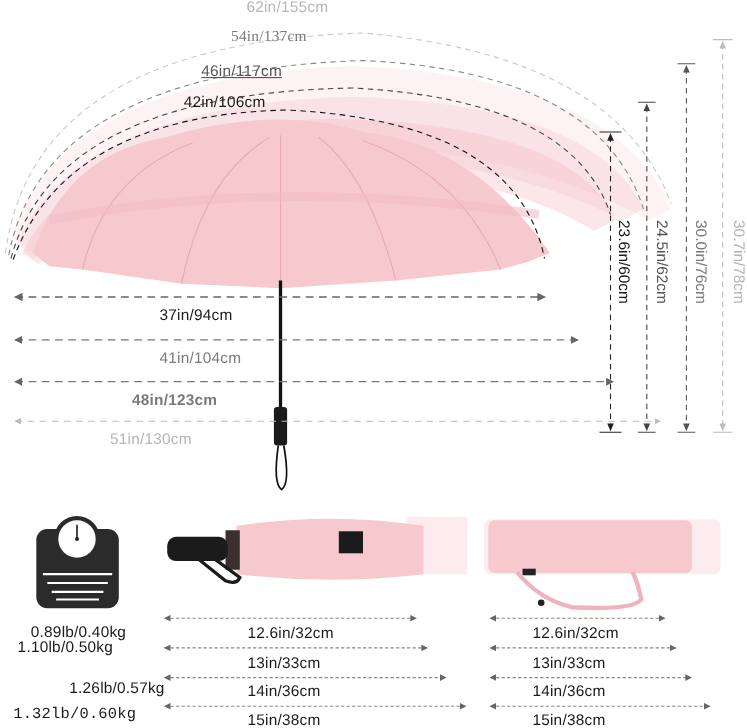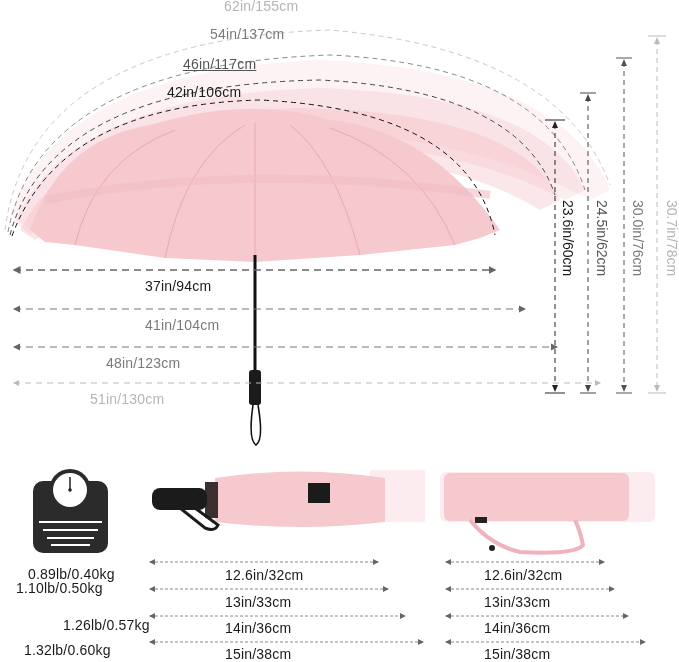--- a/index.html
+++ b/index.html
@@ -128,38 +128,38 @@
   <line x1="150" y1="616" x2="405" y2="616" stroke="#888" stroke-dasharray="3,2" marker-start="url(#arL)" marker-end="url(#arR)"></line>
   <line x1="150" y1="642" x2="423" y2="642" stroke="#888" stroke-dasharray="3,2" marker-start="url(#arL)" marker-end="url(#arR)"></line>
 
   <line x1="446" y1="562" x2="604" y2="562" stroke="#888" stroke-dasharray="3,2" marker-start="url(#arL)" marker-end="url(#arR)"></line>
   <line x1="446" y1="589" x2="614" y2="589" stroke="#888" stroke-dasharray="3,2" marker-start="url(#arL)" marker-end="url(#arR)"></line>
   <line x1="446" y1="616" x2="628" y2="616" stroke="#888" stroke-dasharray="3,2" marker-start="url(#arL)" marker-end="url(#arR)"></line>
   <line x1="446" y1="642" x2="645" y2="642" stroke="#888" stroke-dasharray="3,2" marker-start="url(#arL)" marker-end="url(#arR)"></line>
 </svg>
 
 <div class="lbl c4" style="left:224px;top:-2px;">62in/155cm</div>
-<div class="lbl c3" style="left:210px;top:26px;">54in/137cm</div>
+<div class="lbl c3" style="left:210px;top:26px;font-family:Liberation Serif, serif;">54in/137cm</div>
 <div class="lbl c2" style="left:183px;top:56px;text-decoration:underline;">46in/117cm</div>
 <div class="lbl c1" style="left:167px;top:84px;">42in/106cm</div>
 
 <div class="lbl c1" style="left:107px;top:278px;margin-left:38px;">37in/94cm</div>
 <div class="lbl c3" style="left:105px;top:317px;margin-left:40px;">41in/104cm</div>
-<div class="lbl c3" style="left:106px;top:355px;">48in/123cm</div>
-<div class="lbl c4" style="left:90px;top:391px;">51in/130cm</div>
+<div class="lbl c3" style="left:120px;top:355px;font-weight:bold;">48in/123cm</div>
+<div class="lbl c4" style="left:100px;top:391px;">51in/130cm</div>
 
 <div class="vlbl c1" style="left:576px;top:200px;">23.6in/60cm</div>
 <div class="vlbl c2" style="left:610px;top:200px;">24.5in/62cm</div>
 <div class="vlbl c3" style="left:646px;top:200px;">30.0in/76cm</div>
 <div class="vlbl c4" style="left:680px;top:200px;">30.7in/78cm</div>
 
 <div class="lbl c1" style="left:28px;top:566px;">0.89lb/0.40kg</div>
 <div class="lbl c1" style="left:16px;top:580px;">1.10lb/0.50kg</div>
 <div class="lbl c1" style="left:16px;top:617px;margin-left:47px;">1.26lb/0.57kg</div>
-<div class="lbl c1" style="left:24px;top:642px;">1.32lb/0.60kg</div>
+<div class="lbl c1" style="left:12px;top:642px;font-family:Liberation Mono, monospace;">1.32lb/0.60kg</div>
 
 <div class="lbl c1" style="left:225px;top:567px;">12.6in/32cm</div>
 <div class="lbl c1" style="left:225px;top:594px;">13in/33cm</div>
 <div class="lbl c1" style="left:225px;top:620px;">14in/36cm</div>
 <div class="lbl c1" style="left:225px;top:646px;">15in/38cm</div>
 
 <div class="lbl c1" style="left:484px;top:567px;">12.6in/32cm</div>
 <div class="lbl c1" style="left:484px;top:594px;">13in/33cm</div>
 <div class="lbl c1" style="left:484px;top:620px;">14in/36cm</div>
 <div class="lbl c1" style="left:484px;top:646px;">15in/38cm</div>

